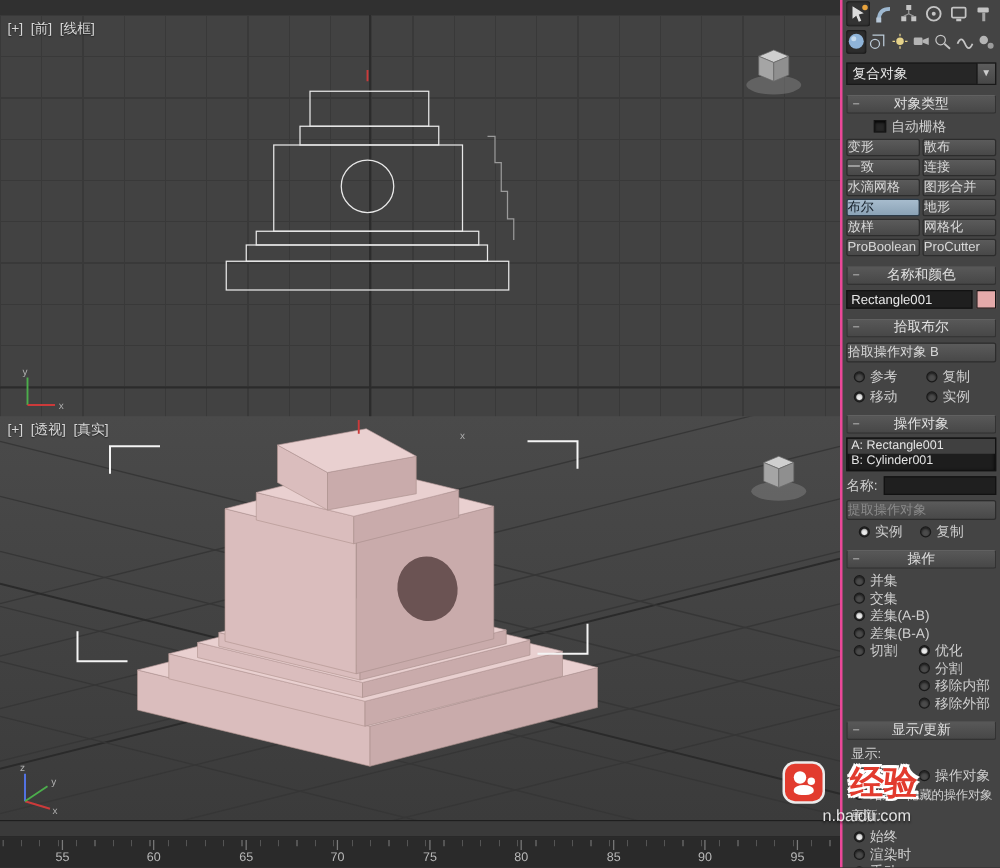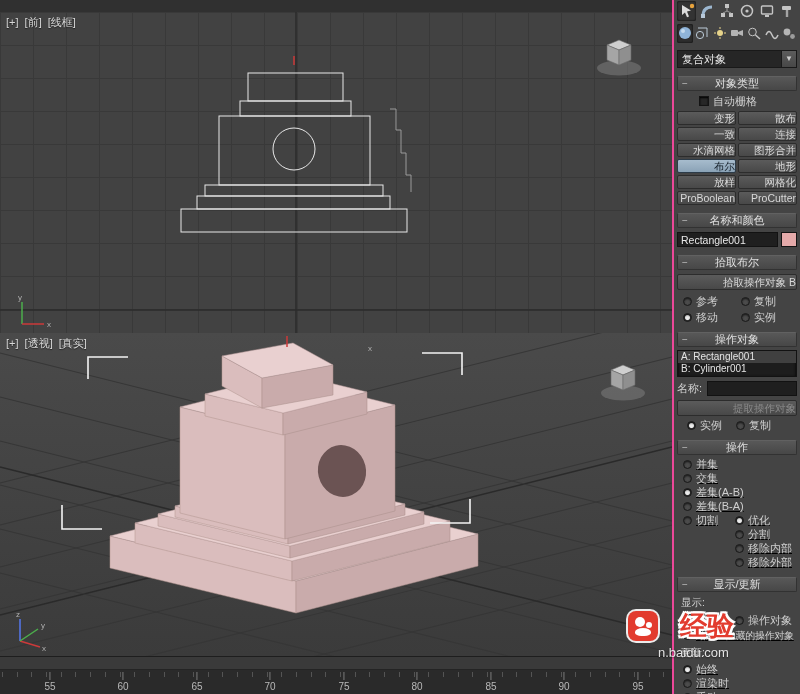--- a/index.html
+++ b/index.html
@@ -67,21 +67,21 @@
              border-top-color:#616161; color:#e0e0e0; font-size:11px; text-align:center;
              line-height:13px; cursor:pointer; }
   .roll-minus { position:absolute; left:4px; top:0; font-size:10px; color:#bdbdbd; }
 
   .check-row { display:flex; align-items:center; margin-top:3px; height:14px; padding-left:22px; }
   .checkbox { width:10px; height:10px; background:#272727; border:1px solid #141414;
               box-shadow:inset 0 1px 2px #000; margin-right:4px; cursor:pointer; }
   .lbl { font-size:11px; color:#cfcfcf; }
 
   .btn-grid { display:grid; grid-template-columns:1fr 1fr; gap:2px; margin-top:3px; }
-  .pbtn { height:14px; font-size:10.5px; color:#d8d8d8; text-align:right; line-height:13px;
+  .pbtn { height:14px; font-size:10.5px; color:#d8d8d8; text-align:left; line-height:13px;
           background:linear-gradient(#5b5b5b,#484848); border:1px solid #2c2c2c;
           border-radius:2px; cursor:pointer; white-space:nowrap; overflow:hidden; }
   .pbtn.active { background:linear-gradient(#a7bccd,#8aa2b6); color:#16202a; border-color:#2c3b48; }
   .pbtn.wide { display:block; margin-top:4px; height:16px; line-height:15px; }
   .pbtn.disabled { color:#8a8a8a; }
 
   .name-row { display:flex; gap:3px; margin-top:4px; align-items:center; }
   .name-field { flex:1; min-width:0; height:15px; background:#1f1f1f; border:1px solid #121212;
                 color:#e8e8e8; font-size:10.5px; padding:0 3px;
                 font-family:"Liberation Sans","DejaVu Sans",sans-serif; }
@@ -99,21 +99,21 @@
              box-shadow:inset 0 1px 3px #000; overflow:hidden; }
   .list-item { height:12px; font-size:10px; color:#e4e4e4; padding-left:3px; line-height:12px;
                white-space:nowrap; cursor:pointer; }
   .list-item.sel { background:#404040; }
 
   .field-row { display:flex; align-items:center; gap:5px; margin-top:4px; }
   .field-row .lbl { flex:none; }
 
   .inline-radios { display:flex; gap:14px; margin-top:3px; padding-left:10px; }
 
-  .op-rows { margin-top:3px; padding-left:6px;text-decoration:underline; }
+  .op-rows { margin-top:3px; padding-left:6px; }
   .op-rows .radio-row { margin-bottom:1px; }
   .op-right { margin-left:52px; }
   .cut-row { display:flex; }
   .cut-row .radio-row:first-child { width:52px; }
 
   .grp-lbl { margin-top:4px; font-size:10.5px; color:#cfcfcf; padding-left:4px; }
   .du-row1 { display:flex; margin-top:4px; padding-left:6px; }
   .du-row1 .radio-row:first-child { width:52px; }
   .small-txt .lbl { font-size:10px; letter-spacing:-0.3px; }
 

